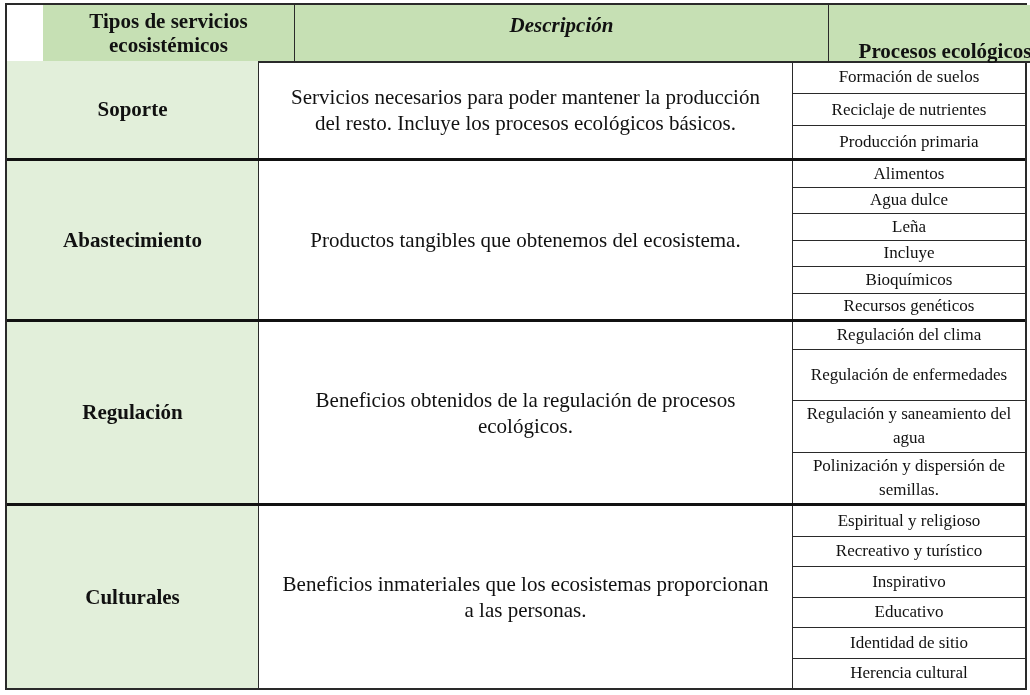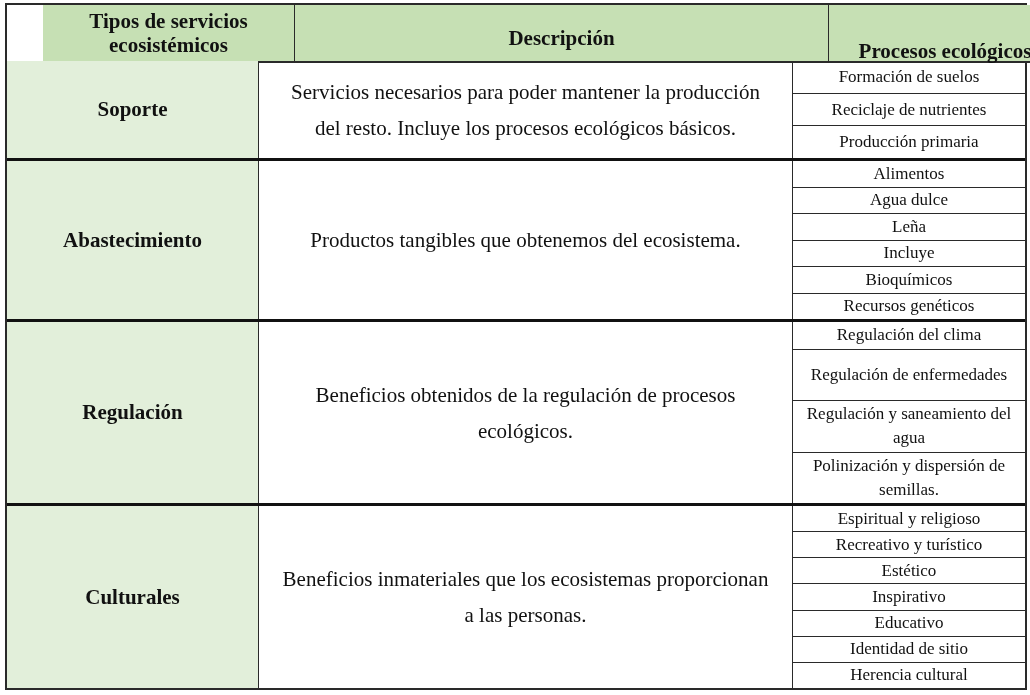--- a/index.html
+++ b/index.html
@@ -5,32 +5,32 @@
   html, body { margin: 0; padding: 0; background: #ffffff; }
   body { width: 1030px; height: 695px; position: relative; overflow: hidden;
          font-family: "Liberation Serif", "DejaVu Serif", serif; color: #111; }
   .tbl { position: absolute; left: 5px; top: 3px; width: 1022px; height: 687px;
          border: 2px solid #2a2a2a; box-sizing: border-box; }
   .hdr { position: absolute; left: 0; top: 0; width: 100%; height: 58px;
          background: #c6e0b4; border-bottom: 2px solid #2a2a2a; box-sizing: border-box; margin-left: 36px; }
   .hcell { position: absolute; top: 0; height: 56px; font-weight: bold; font-size: 21px;
            box-sizing: border-box; text-align: center; line-height: 24px; }
   .h1 { left: 0; width: 252px; padding-top: 4px; border-right: 1px solid #2a2a2a; }
-  .h2 { left: 252px; width: 534px; padding-top: 21px; border-right: 1px solid #2a2a2a; }
+  .h2 { left: 252px; width: 534px; padding-top: 8px; border-right: 1px solid #2a2a2a; font-style: italic; }
   .h3 { left: 786px; width: 232px; padding-top: 34px; }
   .row { position: absolute; left: 0; width: 100%; box-sizing: border-box; }
   .row.sep { border-top: 3px solid #111; }
   .type { position: absolute; left: 0; top: 0; bottom: 0; width: 252px; background: #e2efda;
           border-right: 1px solid #2a2a2a; box-sizing: border-box;
           display: flex; align-items: center; justify-content: center;
           font-weight: bold; font-size: 21px; }
   .desc { position: absolute; left: 252px; top: 0; bottom: 0; width: 534px;
           border-right: 1px solid #2a2a2a; box-sizing: border-box;
           display: flex; align-items: center; justify-content: center; text-align: center;
-          font-size: 21px; line-height: 36px; padding: 0 18px; }
+          font-size: 21px; line-height: 26px; padding: 0 18px; }
   .procs { position: absolute; left: 786px; top: 0; bottom: 0; width: 232px;
            display: flex; flex-direction: column; }
   .proc { flex: 1 1 0; border-top: 1px solid #2a2a2a; display: flex; align-items: center;
           justify-content: center; text-align: center; font-size: 17px; line-height: 24px; }
   .proc:first-child { border-top: none; }
   .proc.tall { flex: 2 1 0; text-align: center; }
 </style>
 </head>
 <body>
 
@@ -74,20 +74,19 @@
       <div class="proc tall">Polinización y dispersión de semillas.</div>
     </div>
   </div>
 
   <div class="row sep" style="top:498px;height:185px;">
     <div class="type">Culturales</div>
     <div class="desc">Beneficios inmateriales que los ecosistemas proporcionan a las personas.</div>
     <div class="procs">
       <div class="proc">Espiritual y religioso</div>
       <div class="proc">Recreativo y turístico</div>
-      <div class="proc">Estético</div>
       <div class="proc">Inspirativo</div>
       <div class="proc">Educativo</div>
       <div class="proc">Identidad de sitio</div>
       <div class="proc">Herencia cultural</div>
     </div>
   </div>
 </div>
 
 </body></html>

